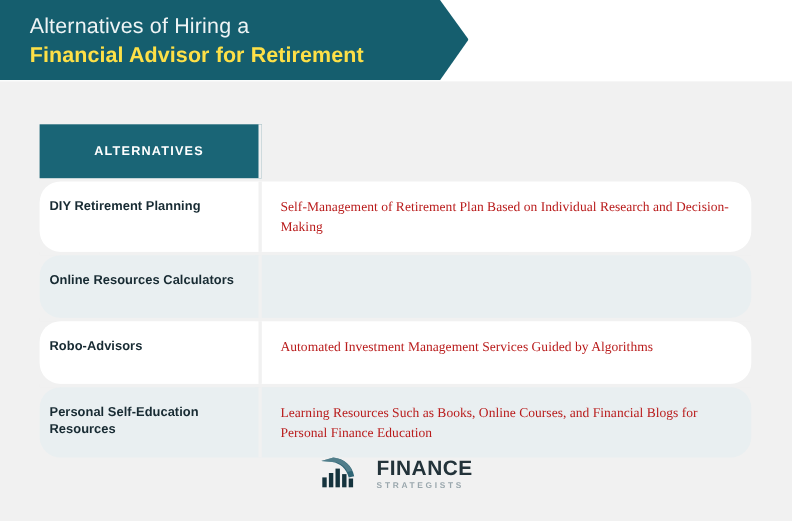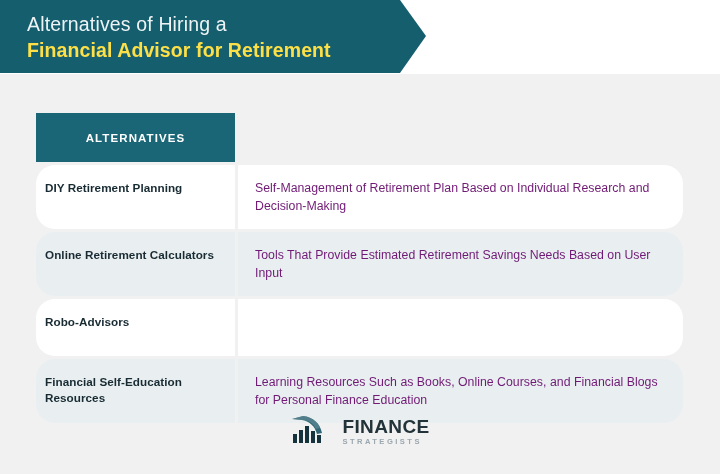--- a/index.html
+++ b/index.html
@@ -122,25 +122,26 @@
     font-size: 11.7px;
     font-weight: 700;
     line-height: 16px;
     letter-spacing: .05px;
     border-right: 3px solid #f1f1f1;
   }
 
   .td-desc {
     flex: 1;
     padding: 15px 18px 14px 17px;
-    color: #701a75;
+    color: #b91c1c;
     font-size: 12.3px;
     font-weight: 400;
     line-height: 17.5px;
     letter-spacing: .02px;
+    font-family: Liberation Serif, serif;
   }
 
   
   .rowgap {
     height: 3px;
     background: #f1f1f1;
   }
 
   
   .logo {
@@ -199,34 +200,34 @@
     <div class="rowgap"></div>
 
     <div class="trow">
       <div class="td-alt">DIY Retirement Planning</div>
       <div class="td-desc">Self-Management of Retirement Plan Based on Individual Research and Decision-Making</div>
     </div>
 
     <div class="rowgap"></div>
 
     <div class="trow alt">
-      <div class="td-alt">Online Retirement Calculators</div>
-      <div class="td-desc">Tools That Provide Estimated Retirement Savings Needs Based on User Input</div>
+      <div class="td-alt">Online Resources Calculators</div>
     </div>
 
     <div class="rowgap"></div>
 
     <div class="trow">
       <div class="td-alt">Robo-Advisors</div>
+      <div class="td-desc">Automated Investment Management Services Guided by Algorithms</div>
     </div>
 
     <div class="rowgap"></div>
 
     <div class="trow alt">
-      <div class="td-alt">Financial Self-Education Resources</div>
+      <div class="td-alt">Personal Self-Education Resources</div>
       <div class="td-desc">Learning Resources Such as Books, Online Courses, and Financial Blogs for Personal Finance Education</div>
     </div>
 
   </div>
 
   <div class="logo">
 
     <span class="logo-mark">
       <svg width="34" height="30" viewBox="0 0 34 30" aria-hidden="true">
 

